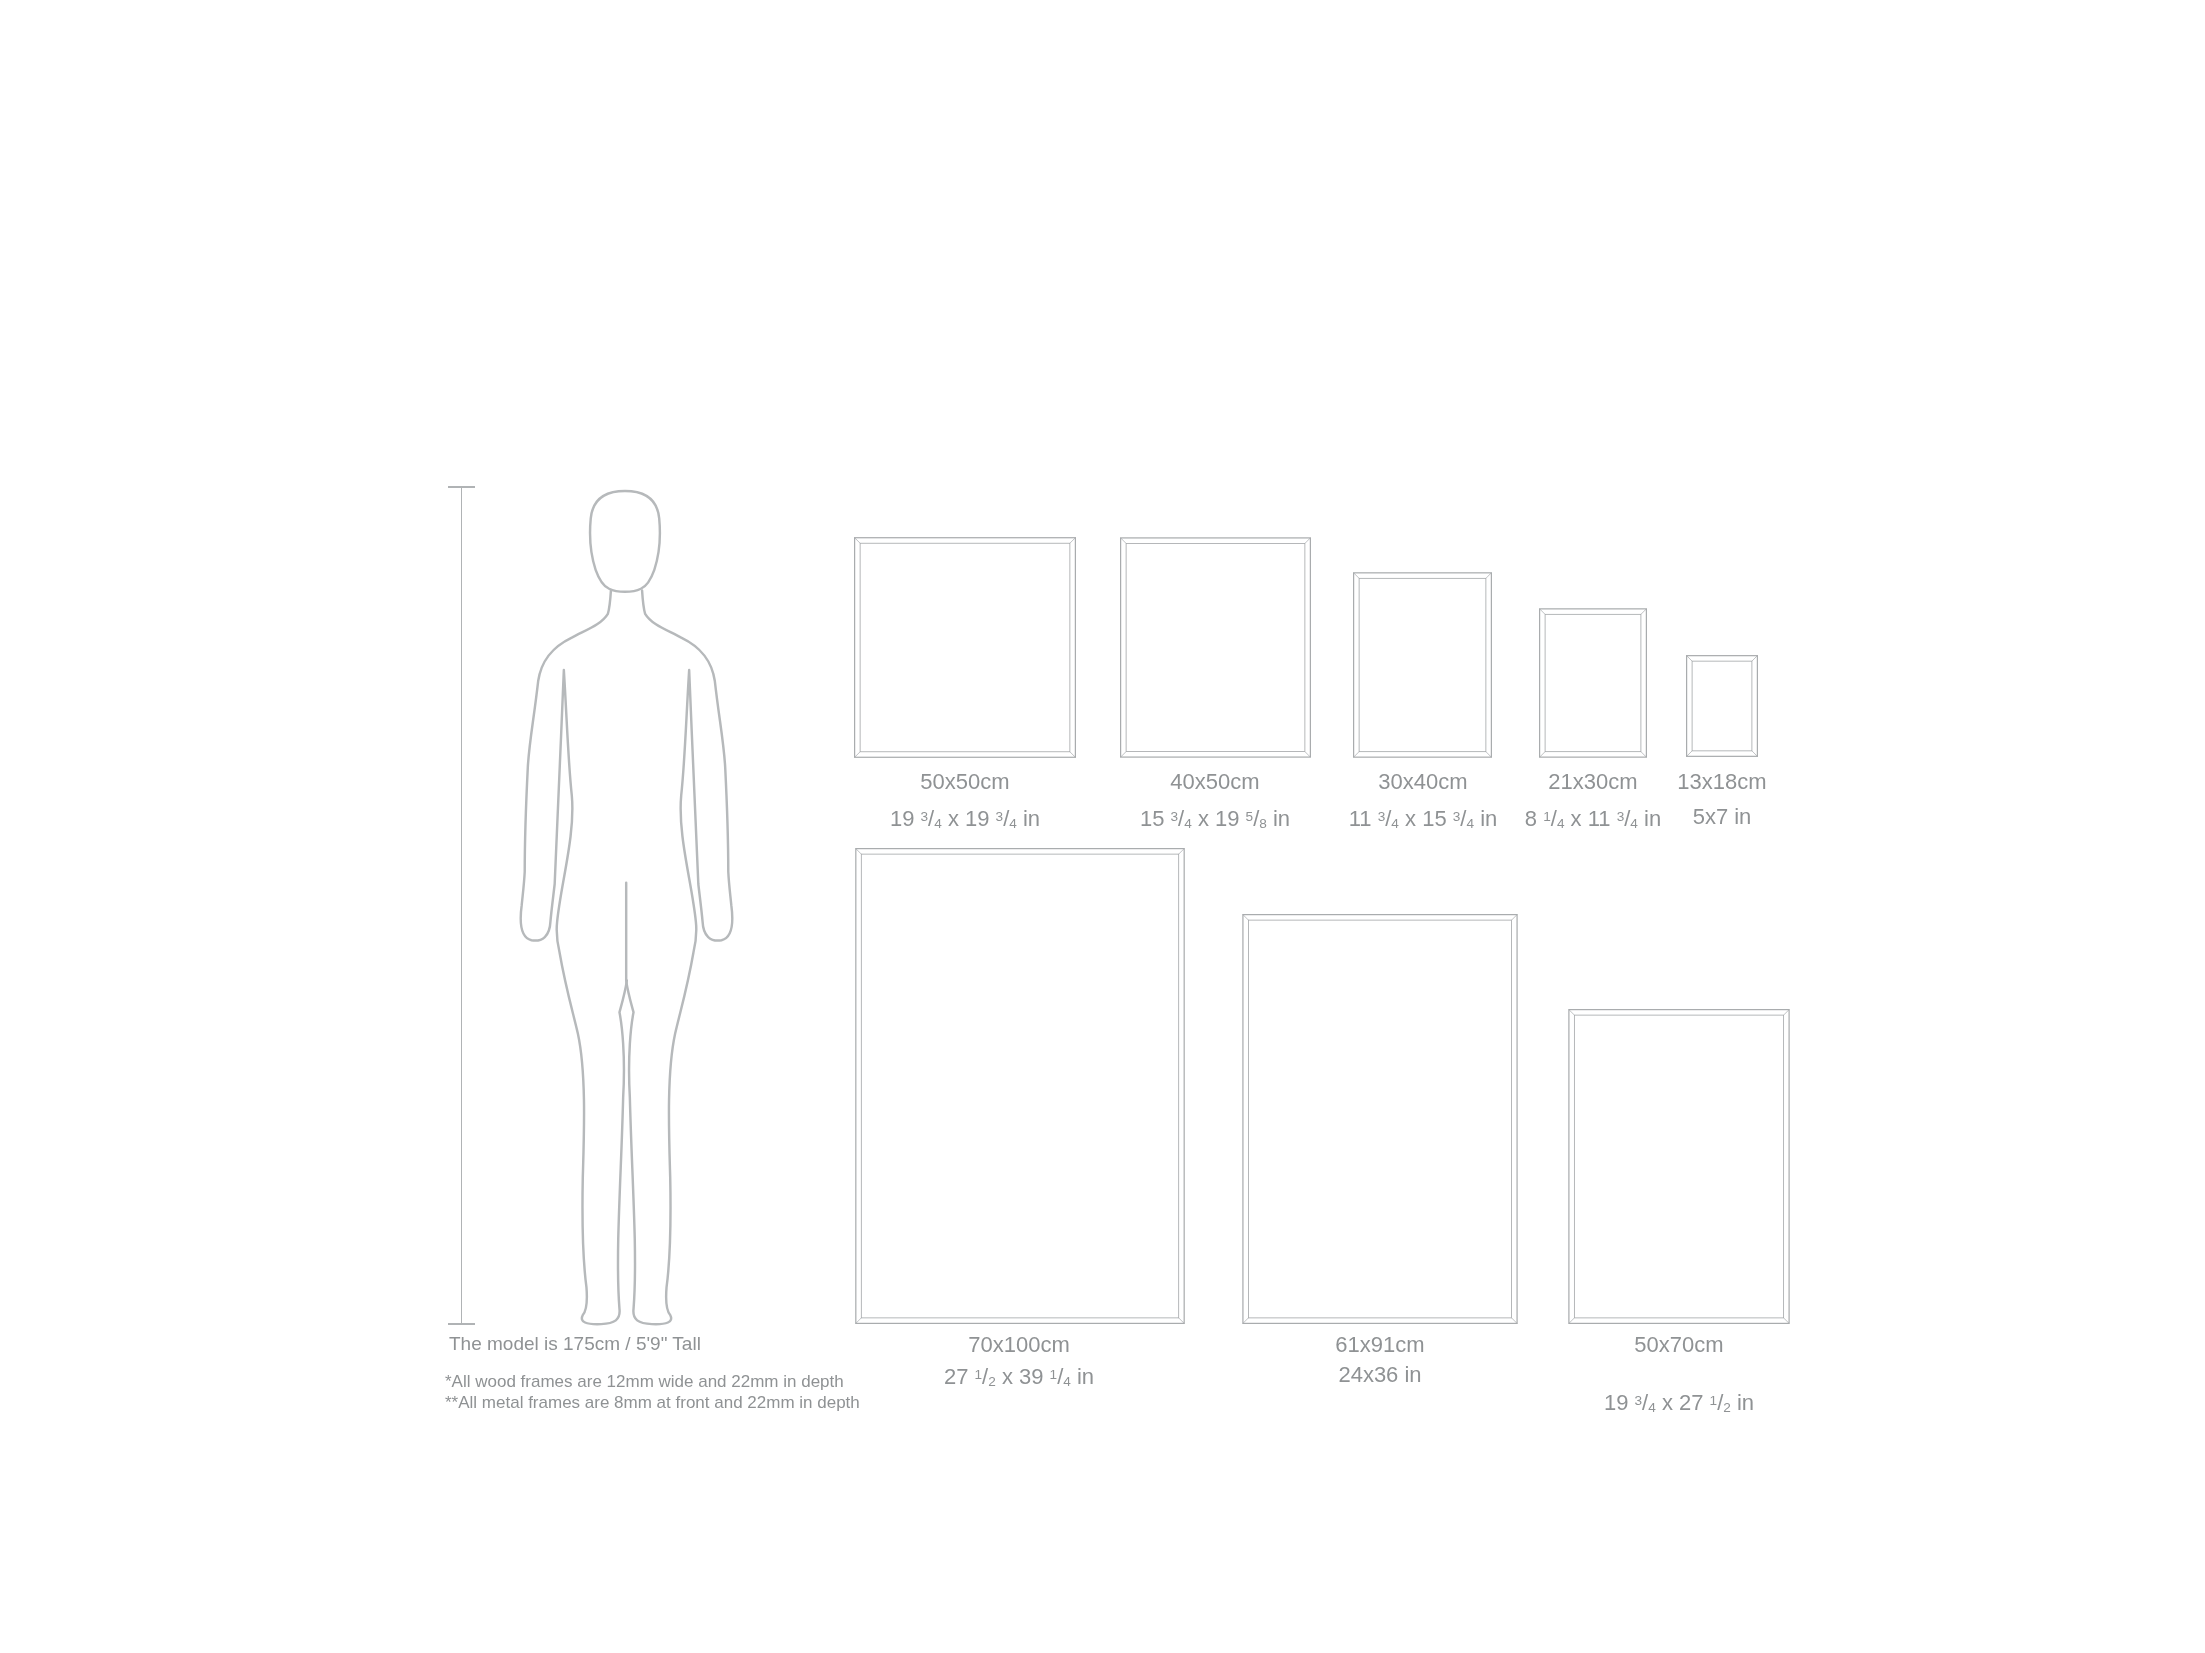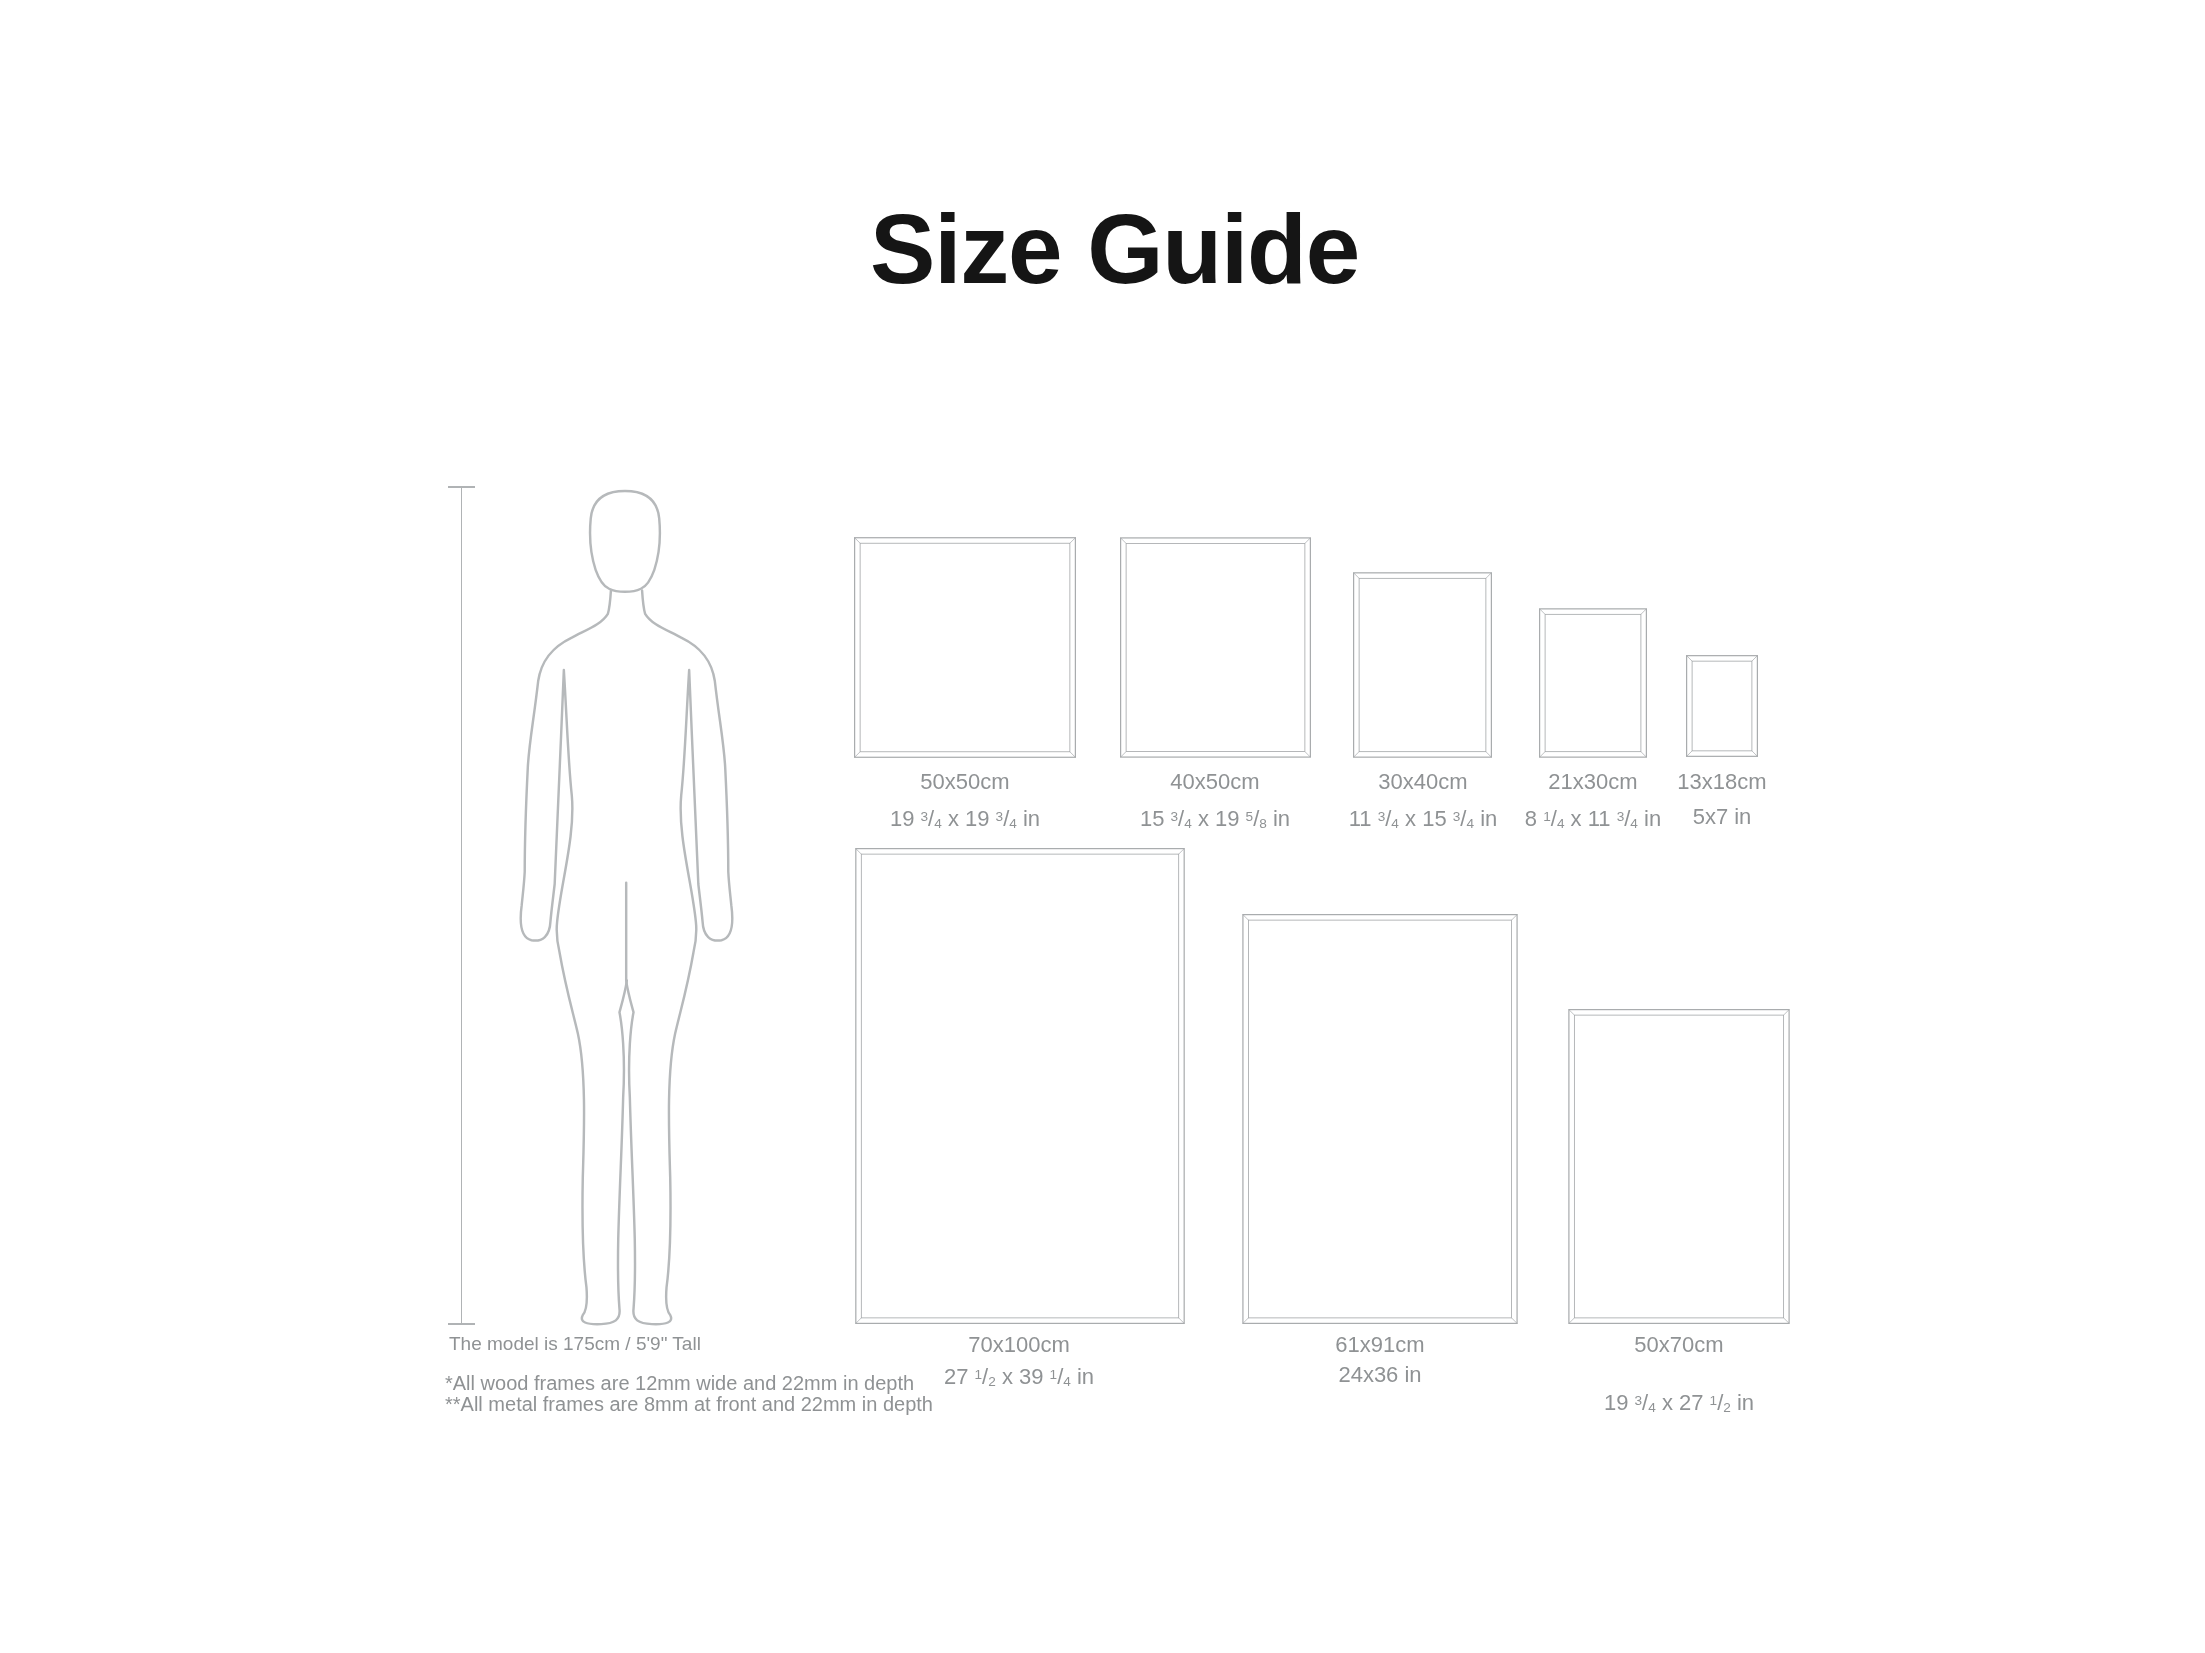--- a/index.html
+++ b/index.html
@@ -56,33 +56,32 @@
     left: 449px; top: 1333px; width: 368px;
     text-align: left;
     color: var(--text, #8f9294);
     font-size: 19px;
     white-space: nowrap;
   }
   .footnote {
     position: absolute;
     left: 445px;
     color: var(--text, #8f9294);
-    font-size: 20px;
+    font-size: 17px;
     white-space: nowrap;
   }
   .footnote.n1 { top: 1372px; }
   .footnote.n2 { top: 1393px; }
 </style>
 </head>
 <body>
 
 <div id="canvas">
 
   <div class="title-block">
-    <div>Size Guide</div>
   </div>
 
   <div class="ruler-line"></div>
   <div class="ruler-tick top"></div>
   <div class="ruler-tick bottom"></div>
 
   <svg class="figure-svg" width="217" height="840" viewBox="0 0 355 1372" fill="none" stroke="#b6b9bb" stroke-width="4" stroke-linecap="round" stroke-linejoin="round">
     <path d="M175,7 C143,7 122,20 119,52 C116,84 119,112 127,136 C133,153 140,163 149,167 C157,171 166,172 175,172 C184,172 193,171 201,167 C210,163 217,153 223,136 C231,112 234,84 231,52 C228,20 207,7 175,7 Z"></path>
     <path d="M152,170 C151,186 150,198 147,208 C136,226 112,234 88,247 C55,263 38,285 33,318 C26,380 18,420 16,460 C13,520 11,580 11,630 C10,650 8,665 6,685 C2,715 6,738 22,742 C40,745 52,735 53,712 C55,690 58,668 60,650 C64,560 70,420 75,300 C80,380 82,450 88,505 C94,570 70,650 64,712 C62,730 64,745 68,762 C78,820 90,860 98,895 C112,960 108,1060 106,1130 C104,1230 108,1280 112,1310 C114,1335 112,1348 106,1355 C100,1367 112,1371 136,1370 C158,1369 168,1363 166,1345 C164,1320 163,1280 164,1230 C166,1150 170,1080 172,1000 C176,930 170,880 166,860 C172,838 176,824 178,808"></path>
     <path d="M203,170 C204,186 205,198 208,208 C219,226 243,234 267,247 C300,263 317,285 322,318 C329,380 337,420 339,460 C342,520 344,580 344,630 C345,650 347,665 349,685 C353,715 349,738 333,742 C315,745 303,735 302,712 C300,690 297,668 295,650 C291,560 285,420 280,300 C275,380 273,450 267,505 C261,570 285,650 291,712 C293,730 291,745 287,762 C277,820 265,860 257,895 C243,960 247,1060 249,1130 C251,1230 247,1280 243,1310 C241,1335 243,1348 249,1355 C255,1367 243,1371 219,1370 C197,1369 187,1363 189,1345 C191,1320 192,1280 191,1230 C189,1150 185,1080 183,1000 C179,930 185,880 189,860 C183,838 179,824 177,808"></path>

